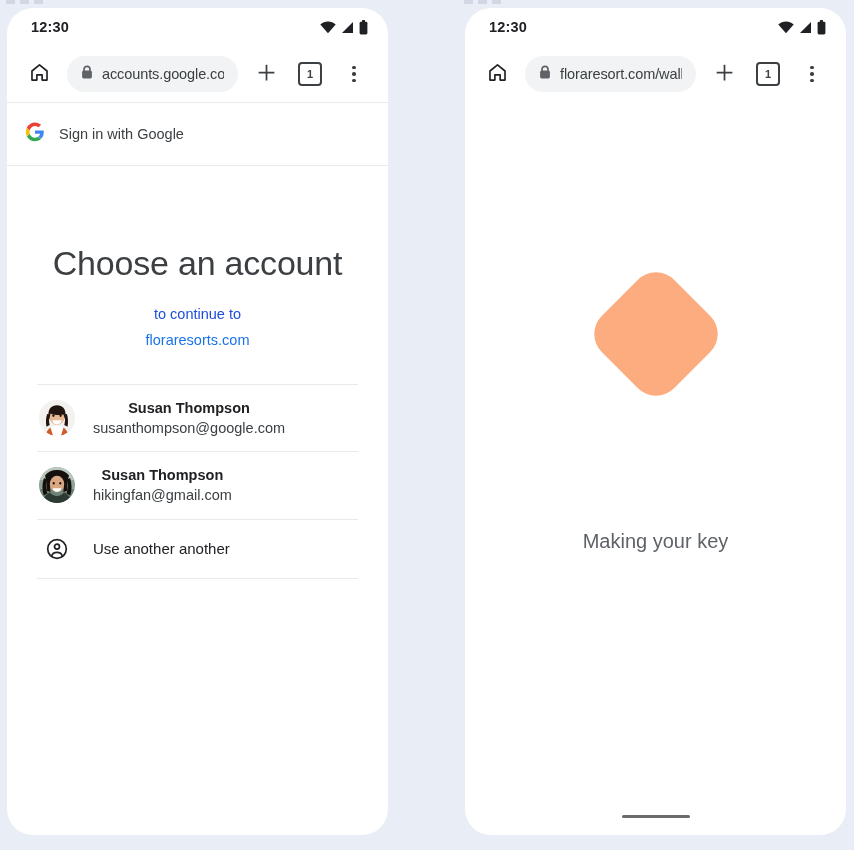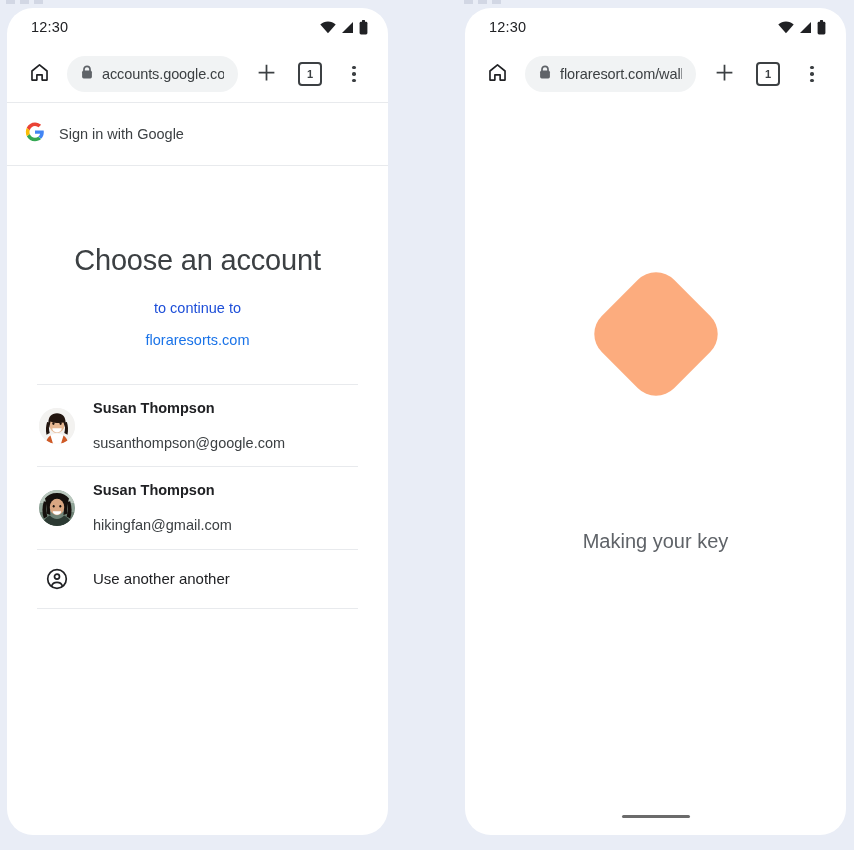--- a/index.html
+++ b/index.html
@@ -28,21 +28,21 @@
   }
 
   
   .statusbar{
     height:38px;
     display:flex;align-items:center;
     padding:0 20px 0 24px;
     box-sizing:border-box;
   }
   .status-time{
-    font-size:14.5px;font-weight:400;color:#202124;letter-spacing:.2px;
+    font-size:14.5px;font-weight:700;color:#202124;letter-spacing:.2px;
   }
   .status-icons{margin-left:auto;display:flex;align-items:center;gap:5px;}
   .status-icons svg{display:block;}
 
   
   .chrome{
     height:56px;
     display:flex;align-items:center;
     padding:0 14px 0 12px;
     box-sizing:border-box;
@@ -80,42 +80,42 @@
     padding:0 18px;box-sizing:border-box;
     border-top:1px solid #e8eaed;
     border-bottom:1px solid #e8eaed;
     background:#fff;
   }
   .gheader .label{font-size:14.5px;color:#3c4043;}
 
   
   .page{padding:0 30px;box-sizing:border-box;}
   .title{
-    text-align:center;font-size:29px;font-weight:400;color:#3c4043;
+    text-align:center;font-size:34px;font-weight:400;color:#3c4043;
     margin:78px 0 0 0;letter-spacing:-.2px;
   }
   .subtitle{
     text-align:center;font-size:14.5px;color:#1d4ed8;margin:23px 0 0 0;
   }
   .domain{
-    text-align:center;font-size:14.5px;color:#1a73e8;margin:16px 0 0 0;
+    text-align:center;font-size:14.5px;color:#1a73e8;margin:10px 0 0 0;
   }
   .acct-list{margin-top:36px;}
   .acct{
     display:flex;align-items:center;gap:18px;
     padding:14px 2px;
     border-bottom:1px solid #e8eaed;
     cursor:pointer;
   }
   .acct:first-child{border-top:1px solid #e8eaed;}
   .avatar{
     width:36px;height:36px;border-radius:50%;flex:0 0 auto;
     overflow:hidden;position:relative;background:#f1f1f1;
   }
-  .acct-text{display:flex;flex-direction:column;gap:17px;min-width:0;}
+  .acct-text{display:flex;flex-direction:column;gap:2px;min-width:0;align-items:center;}
   .acct-name{font-size:14.5px;font-weight:600;color:#202124;line-height:1.25;}
   .acct-email{font-size:14.5px;color:#3c4043;line-height:1.25;}
   .acct-other{
     display:flex;align-items:center;gap:18px;
     padding:17px 2px;border-bottom:1px solid #e8eaed;cursor:pointer;
   }
   .acct-other .ic{width:36px;display:flex;justify-content:center;flex:0 0 auto;}
   .acct-other .lbl{font-size:15px;color:#202124;}
   .footnote{
     margin-top:28px;font-size:11.5px;line-height:1.55;color:#3c4043;

